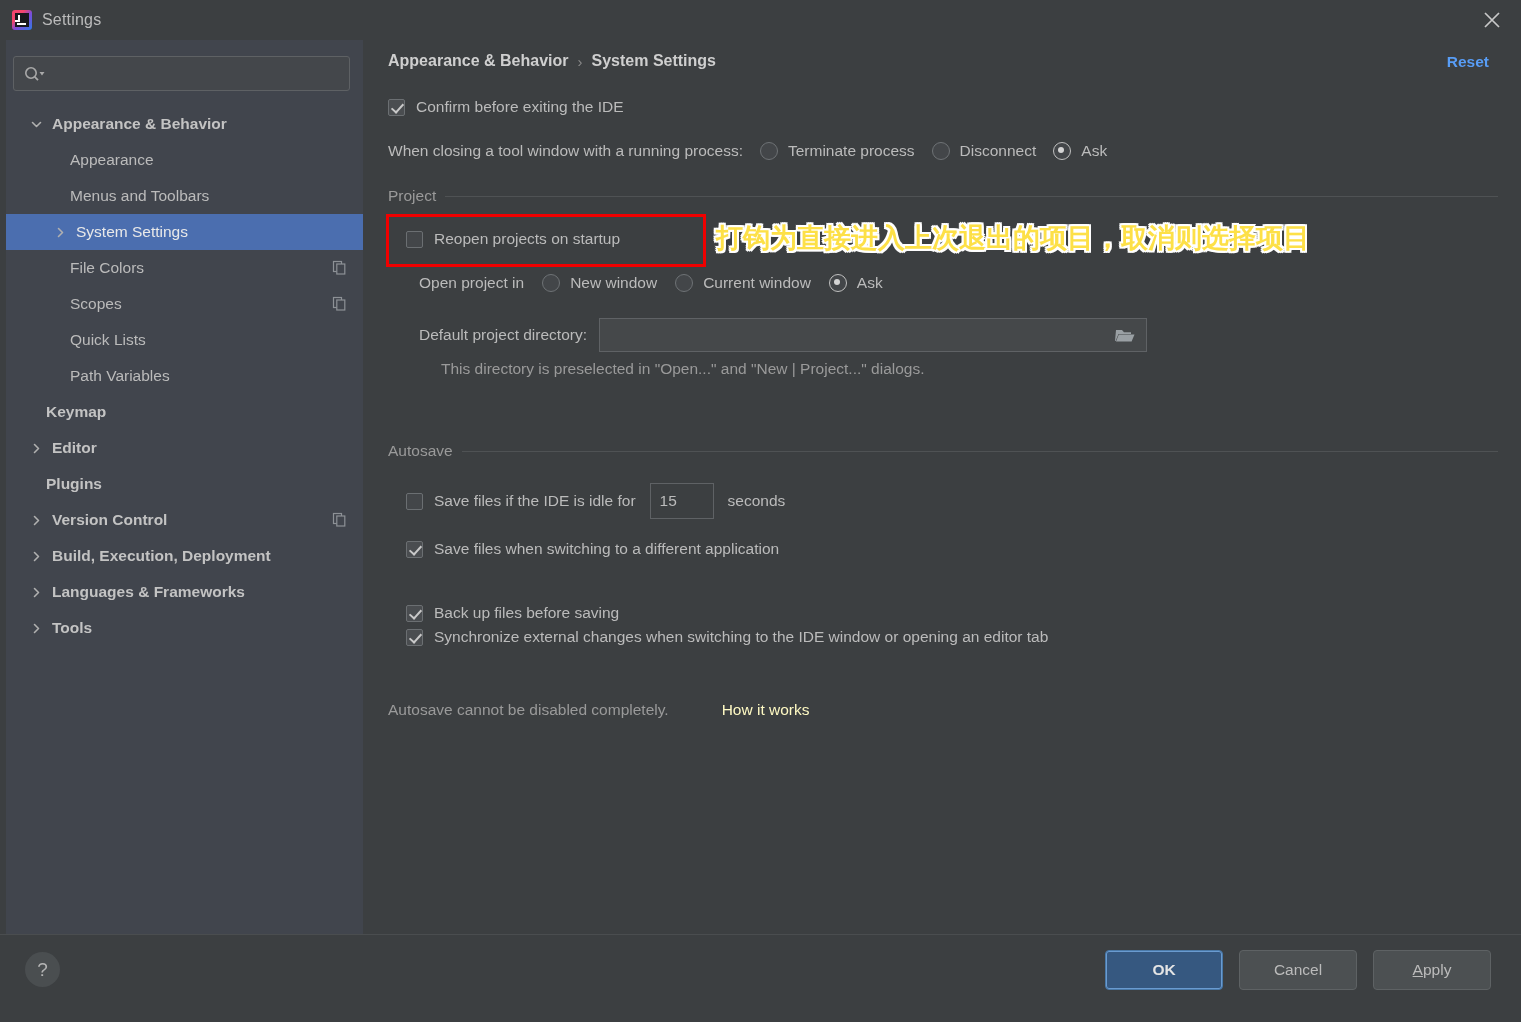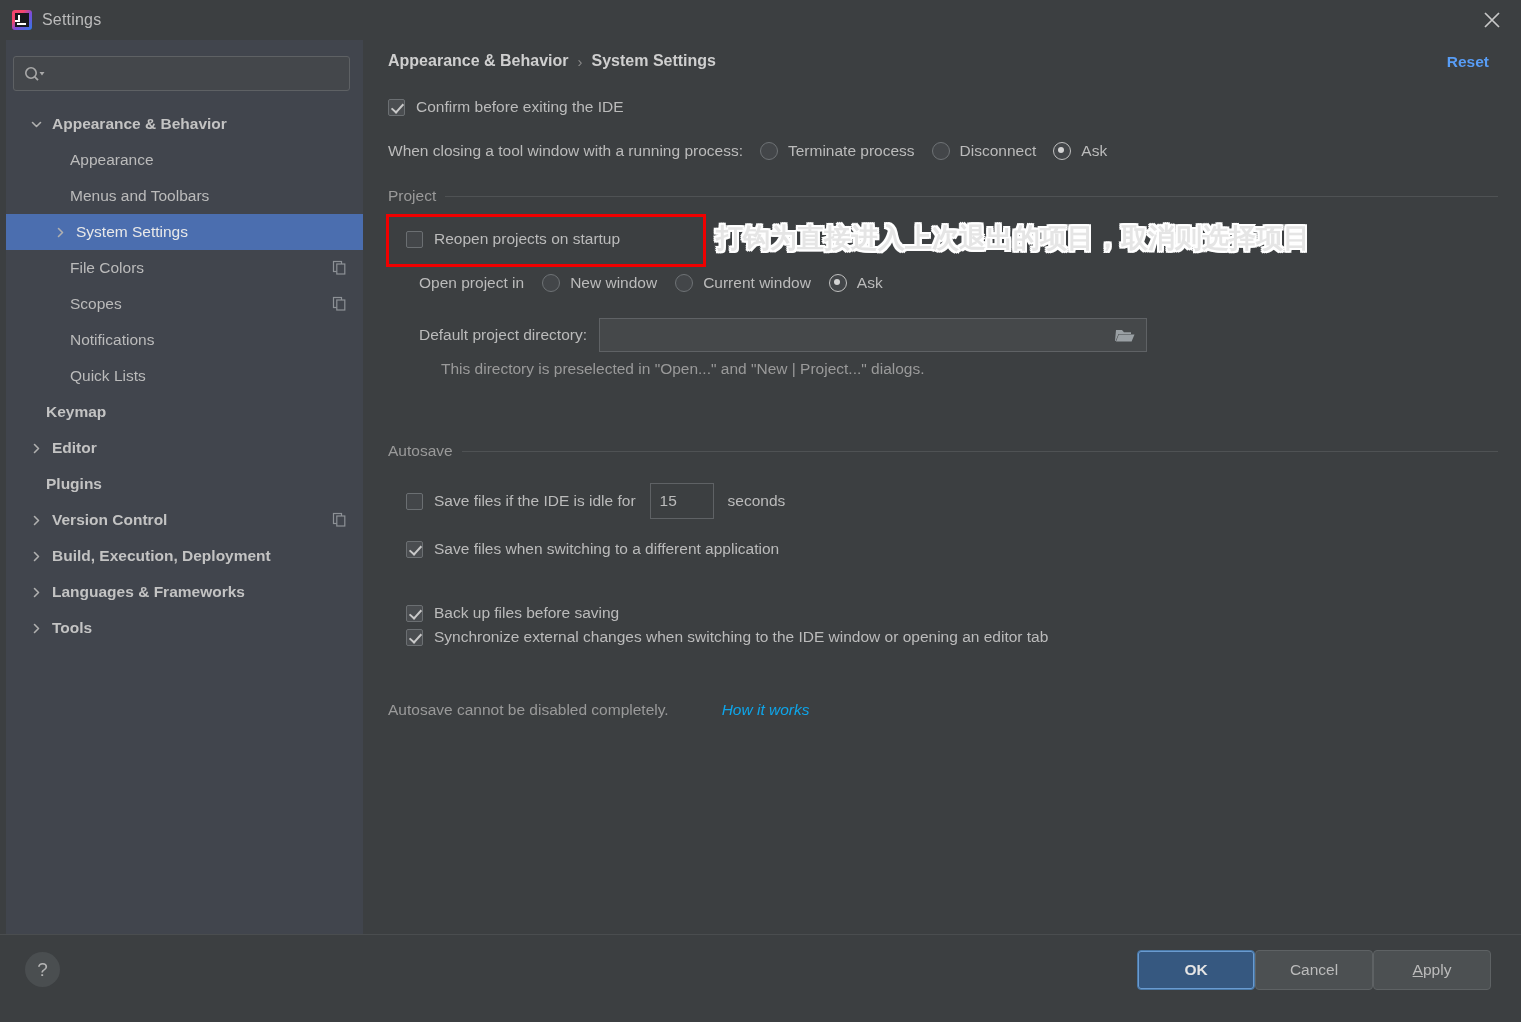--- a/index.html
+++ b/index.html
@@ -203,21 +203,21 @@
     width: 320px; height: 53px;
     border: 3px solid #f00000;
     pointer-events: none;
   }
   .cn-note {
     position: absolute;
     left: 353px; top: 180px;
     font-family: "DejaVu Sans", sans-serif;
     font-size: 27px;
     font-weight: bold;
-    color: #e5e5e5;
+    color: #fde047;
     letter-spacing: 0px;
     text-shadow:
       -2px -2px 0 #ffffff, 2px -2px 0 #ffffff,
       -2px  2px 0 #ffffff, 2px  2px 0 #ffffff,
       -2px  0   0 #ffffff, 2px  0   0 #ffffff,
        0   -2px 0 #ffffff, 0    2px 0 #ffffff;
     white-space: nowrap;
   }
   .spinner {
     width: 64px; height: 36px;
@@ -230,40 +230,40 @@
   .dirfield {
     width: 548px; height: 34px;
     background: #45484a;
     border: 1px solid #5f6265;
     display: flex; align-items: center;
     justify-content: flex-end;
     padding-right: 10px;
   }
   .dirfield svg { display: block; }
 
-  .link { color: #0ea5e9; cursor: pointer; font-style: italic; }
+  .link { color: #fef9c3; cursor: pointer; }
 
   
   .footer {
     position: absolute; left: 0; top: 934px;
     width: 1521px; height: 88px;
     background: #3c3f41;
     border-top: 1px solid #4a4d4f;
   }
   .help-btn {
     position: absolute; left: 25px; top: 17px;
     width: 35px; height: 35px; border-radius: 50%;
     background: #4a4e50;
     display: flex; align-items: center; justify-content: center;
     color: #b4b4b4; font-size: 19px;
     cursor: pointer;
   }
   .btns {
     position: absolute; right: 30px; top: 15px;
-    display: flex; align-items: center; gap: 0;
+    display: flex; align-items: center; gap: 16px;
   }
   .btn {
     height: 40px;
     min-width: 118px;
     border-radius: 4px;
     display: flex; align-items: center; justify-content: center;
     font-size: 15.5px;
     cursor: pointer;
     background: #4c5052;
     border: 1px solid #5e6264;
@@ -349,24 +349,24 @@
         <div class="tree-row" style="padding-left: 64px;">
           <span class="lbl">Scopes</span>
           <span class="copy-icon">
             <svg width="15" height="15" viewBox="0 0 15 15">
               <rect x="1.5" y="1.5" width="8" height="10" stroke="#8d9196" stroke-width="1.2" fill="none"></rect>
               <rect x="4.8" y="4" width="8" height="10" stroke="#8d9196" stroke-width="1.2" fill="#41454d"></rect>
             </svg>
           </span>
         </div>
         <div class="tree-row" style="padding-left: 64px;">
-          <span class="lbl">Notifications</span>
+          <span class="lbl">Quick Lists</span>
         </div>
         <div class="tree-row" style="padding-left: 64px;">
-          <span class="lbl">Quick Lists</span>
+          <span class="lbl">Path Variables</span>
         </div>
         <div class="tree-row group" style="padding-left: 40px;">
           <span class="lbl">Keymap</span>
         </div>
         <div class="tree-row group" style="padding-left: 22px;">
           <span class="arrow">
             <svg width="11" height="11" viewBox="0 0 11 11">
               <path d="M3.5 1.5 L7.5 5.5 L3.5 9.5" stroke="#b0b0b0" stroke-width="1.6" fill="none" stroke-linecap="round" stroke-linejoin="round"></path>
             </svg>
           </span>

